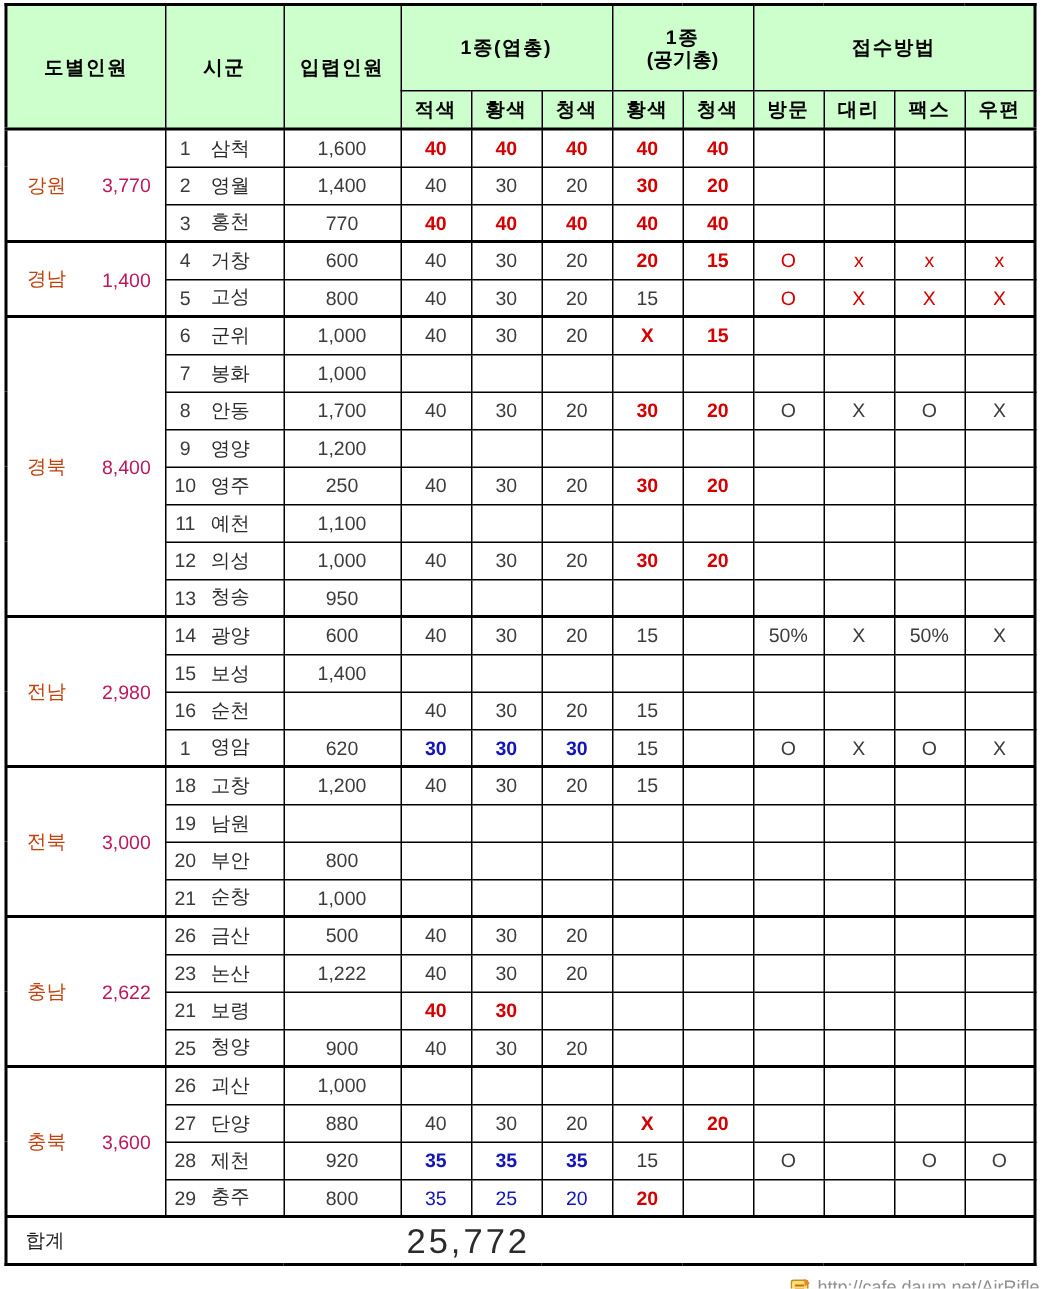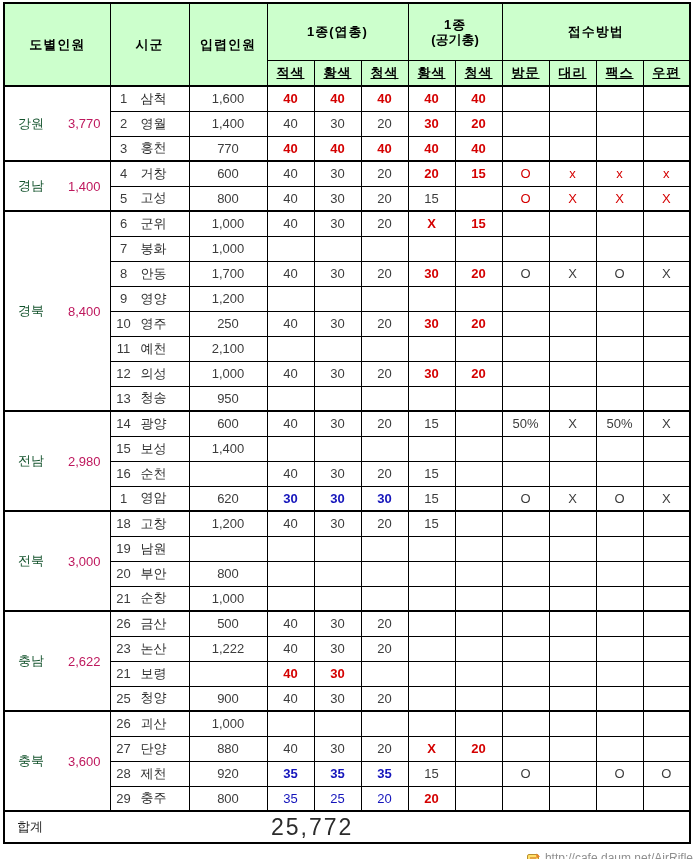--- a/index.html
+++ b/index.html
@@ -3,31 +3,31 @@
 <meta charset="utf-8">
 <style>
   html,body{margin:0;padding:0;background:#ffffff;}
   body{width:697px;height:859px;font-family:"Liberation Sans","DejaVu Sans",sans-serif;-webkit-font-smoothing:antialiased;}
   .wrap{padding:2px 0 0 3px;}
   table{border-collapse:collapse;border:2px solid #000;table-layout:fixed;width:688px;}
   th,td{border:1px solid #000;padding:0;overflow:hidden;white-space:nowrap;}
   thead{border-bottom:2px solid #000;}
   thead th{background:#ccffcc;color:#000;font-weight:bold;font-size:13px;letter-spacing:1px;}
   tr.hrow1{height:57px;}
-  tr.hrow2{height:26px;text-decoration:underline;}
+  tr.hrow2{height:26px;}
   .grp2 .l1{display:block;line-height:15px;}
   .grp2 .l2{display:block;line-height:15px;letter-spacing:0;}
   tbody tr{height:25px;}
   tbody tr.grp{border-top:2px solid #000;}
   tfoot{border-top:2px solid #000;}
   tfoot tr{height:32px;}
   td{font-size:13px;color:#3c3c3c;text-align:center;vertical-align:middle;}
   td.prov{padding:0 9px 0 13px;}
   .provbox{display:flex;justify-content:space-between;align-items:center;}
-  .pname{color:#14532d;}
+  .pname{color:#c2410c;}
   .pval{color:#be185d;}
   td.city{padding:0;}
   .citybox{display:flex;align-items:center;}
   .no{width:26px;text-align:center;color:#3c3c3c;flex:0 0 26px;}
   .cname{flex:1;text-align:center;color:#2b2b2b;padding-right:18px;}
   .vr{color:#d40000;font-weight:bold;}
   .vb{color:#1414bb;font-weight:bold;}
   .vu{color:#1414bb;}
   .vm{color:#d40000;}
   .vk{color:#3c3c3c;}
@@ -281,21 +281,21 @@
           <td></td>
           <td></td>
         </tr>
         <tr>
           <td class="city">
             <div class="citybox">
               <span class="no">11</span>
               <span class="cname">예천</span>
             </div>
           </td>
-          <td>2,100</td>
+          <td>1,100</td>
           <td></td>
           <td></td>
           <td></td>
           <td></td>
           <td></td>
           <td></td>
           <td></td>
           <td></td>
           <td></td>
         </tr>

